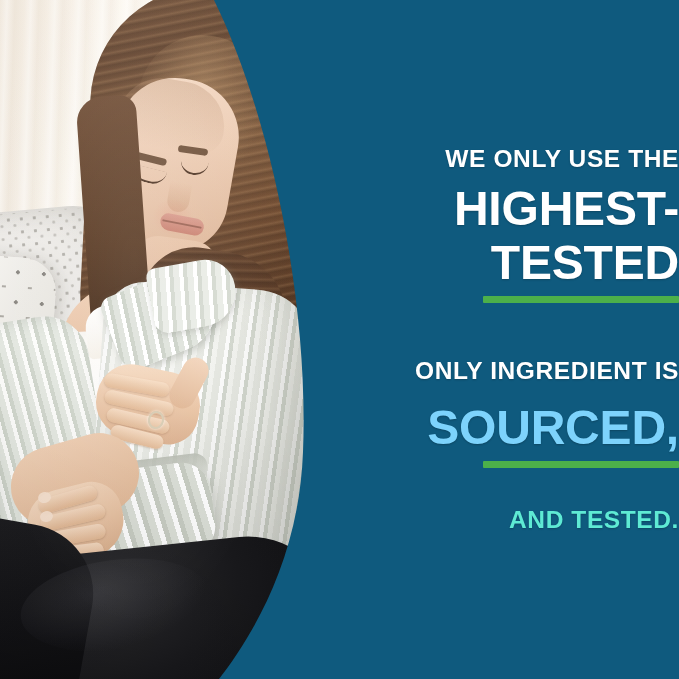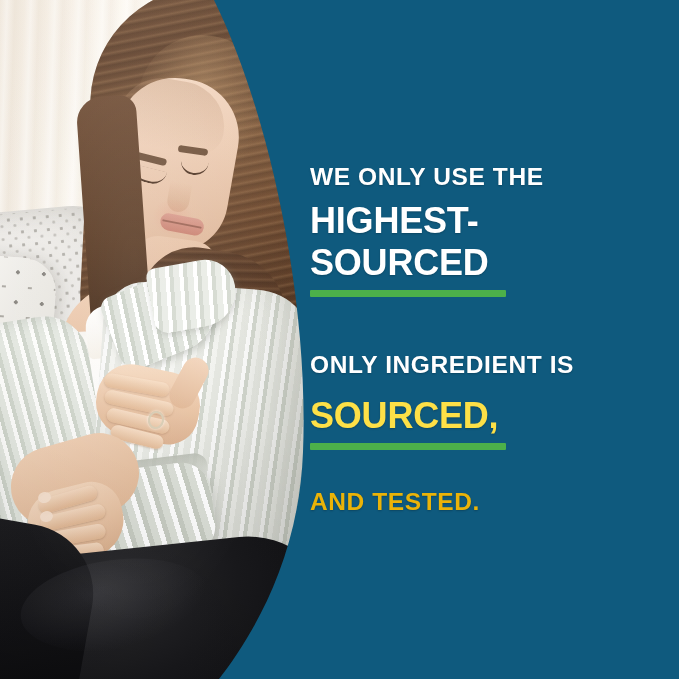--- a/index.html
+++ b/index.html
@@ -529,38 +529,38 @@
   }
 
   
   #text-panel {
     position: absolute;
     left: 310px; top: 0;
     width: 369px;
     height: 679px;
     display: flex;
     flex-direction: column;
-    align-items: flex-start;
+    align-items: flex-end;
     justify-content: center;
     text-align: center;
   }
   .tline {
     color: #ffffff;
     line-height: 1;
     letter-spacing: .2px;
     white-space: nowrap;
     text-shadow: 0 1px 2px rgba(0,0,0,.22);
   }
   .small {
     font-size: 24.5px;
     font-weight: 700;
     letter-spacing: .6px;
   }
   .big {
-    font-size: 36px;
+    font-size: 48px;
     font-weight: 700;
     letter-spacing: -.2px;
   }
   .rule {
     width: 196px;
     height: 7px;
     background: #4cb04a;
     border-radius: 1px;
   }
   .sp-6  { height: 6px; }
@@ -654,38 +654,38 @@
   </svg>
 
   <div id="text-panel">
 
     <div class="tline small" style="color: rgb(255, 255, 255);">WE ONLY USE THE</div>
     <div class="sp-14"></div>
 
     <div class="tline big" style="color: rgb(255, 255, 255);">HIGHEST-</div>
     <div class="sp-6"></div>
 
-    <div class="tline big" style="color: rgb(255, 255, 255);">SOURCED</div>
+    <div class="tline big" style="color: rgb(255, 255, 255);">TESTED</div>
     <div class="sp-9"></div>
 
     <div class="rule" style="background: rgb(76, 176, 74);"></div>
     <div class="sp-22"></div>
 
     <div class="sp-34"></div>
 
     <div class="tline small" style="color: rgb(255, 255, 255);">ONLY INGREDIENT IS</div>
     <div class="sp-14"></div>
 
     <div class="sp-6"></div>
 
-    <div class="tline big" style="color: #fde047;">SOURCED,</div>
+    <div class="tline big" style="color: #7dd3fc;">SOURCED,</div>
     <div class="sp-9"></div>
 
     <div class="rule" style="background: rgb(76, 176, 74);"></div>
     <div class="sp-18"></div>
 
     <div class="tline small" style="color: rgb(255, 255, 255);"></div>
     <div class="sp-22"></div>
 
-    <div class="tline small" style="color: #eab308;">AND TESTED.</div>
+    <div class="tline small" style="color: #5eead4;">AND TESTED.</div>
   </div>
 
 </div>
 
 </body></html>

